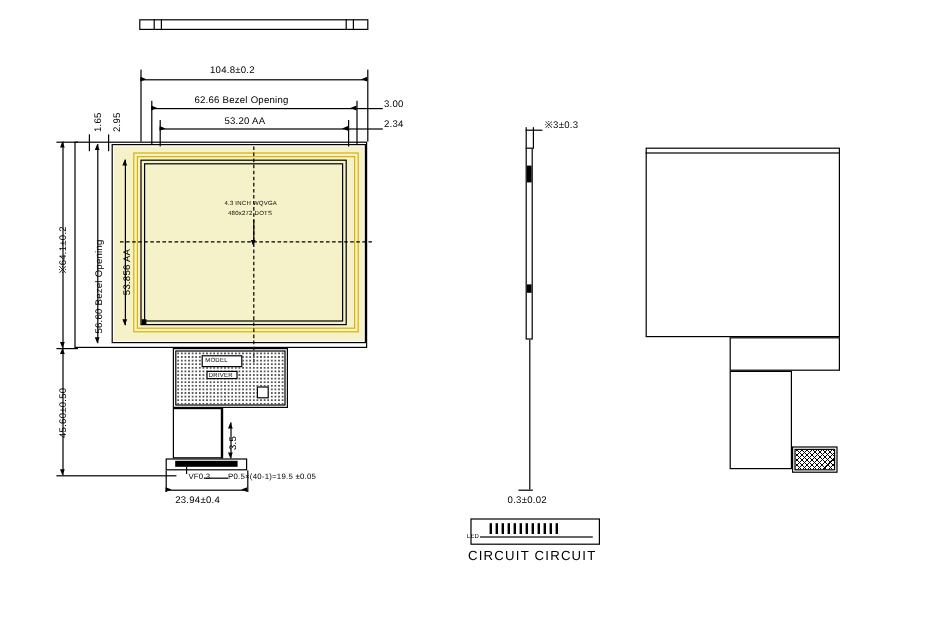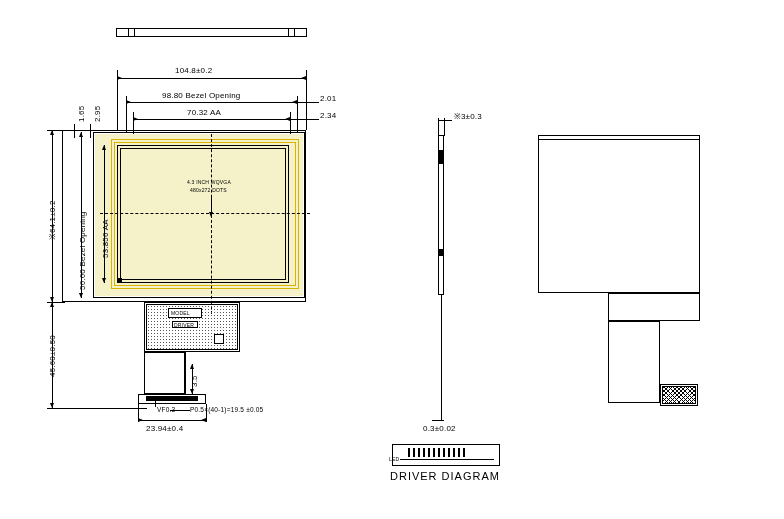--- a/index.html
+++ b/index.html
@@ -10,21 +10,21 @@
   body {
     width: 784px;
     height: 519px;
     position: relative;
     font-family: "Liberation Sans", sans-serif;
     color: #000000;
     overflow: hidden;
   }
   .stage {
     position: absolute;
-    left: 0; top: 12px;
+    left: 0; top: 0;
     width: 784px;
     height: 444px;
   }
 
   
   .hline {
     position: absolute;
     height: 0;
     border-top: 1px solid #000;
   }
@@ -139,31 +139,31 @@
   <div class="hline" style="left:117px; top:66px; width:189px;"></div>
   <div class="arr-r" style="left:117px; top:63.5px;"></div>
   <div class="arr-l" style="left:301px; top:63.5px;"></div>
   <div class="lbl" style="left:175px; top:54px;">104.8±0.2</div>
 
   <div class="vline" style="left:126px; top:84px; height:36px;"></div>
   <div class="vline" style="left:297px; top:84px; height:36px;"></div>
   <div class="hline" style="left:126px; top:90px; width:171px;"></div>
   <div class="arr-r" style="left:126px; top:87.5px;"></div>
   <div class="arr-l" style="left:292px; top:87.5px;"></div>
-  <div class="lbl" style="left:162px; top:79px;">98.80 Bezel Opening</div>
+  <div class="lbl" style="left:162px; top:79px;">62.66 Bezel Opening</div>
 
   <div class="vline" style="left:133px; top:100px; height:28px;"></div>
   <div class="vline" style="left:290px; top:100px; height:28px;"></div>
   <div class="hline" style="left:133px; top:107px; width:157px;"></div>
   <div class="arr-r" style="left:133px; top:104.5px;"></div>
   <div class="arr-l" style="left:285px; top:104.5px;"></div>
-  <div class="lbl" style="left:187px; top:96px;">70.32 AA</div>
+  <div class="lbl" style="left:187px; top:96px;">53.20 AA</div>
 
   <div class="hline" style="left:297px; top:90px; width:22px;"></div>
-  <div class="lbl" style="left:320px; top:82px;">2.01</div>
+  <div class="lbl" style="left:320px; top:82px;">3.00</div>
   <div class="hline" style="left:290px; top:107px; width:29px;"></div>
   <div class="lbl" style="left:320px; top:99px;">2.34</div>
 
   <div class="box" style="left:62px; top:118px; width:244px; height:172px;"></div>
 
   <div class="fill-yellow" style="left:95px; top:122px; width:208px; height:162px;"></div>
 
   <div class="box" style="left:93px; top:120px; width:212px; height:166px;"></div>
 
   <div class="box-yellow" style="left:111px; top:127px; width:188px; height:150px;"></div>
@@ -275,15 +275,15 @@
     <div class="pin"></div>
     <div class="pin"></div>
     <div class="pin"></div>
     <div class="pin"></div>
     <div class="pin"></div>
     <div class="pin"></div>
     <div class="pin"></div>
   </div>
   <div class="hline" style="left:400px; top:447px; width:94px;"></div>
   <div class="lbl xs" style="left:389px; top:444px;">LED</div>
-  <div class="lbl big" style="left:390px; top:460px;">DRIVER  DIAGRAM</div>
+  <div class="lbl big" style="left:390px; top:460px;">CIRCUIT  CIRCUIT</div>
 
 </div>
 
 </body></html>

